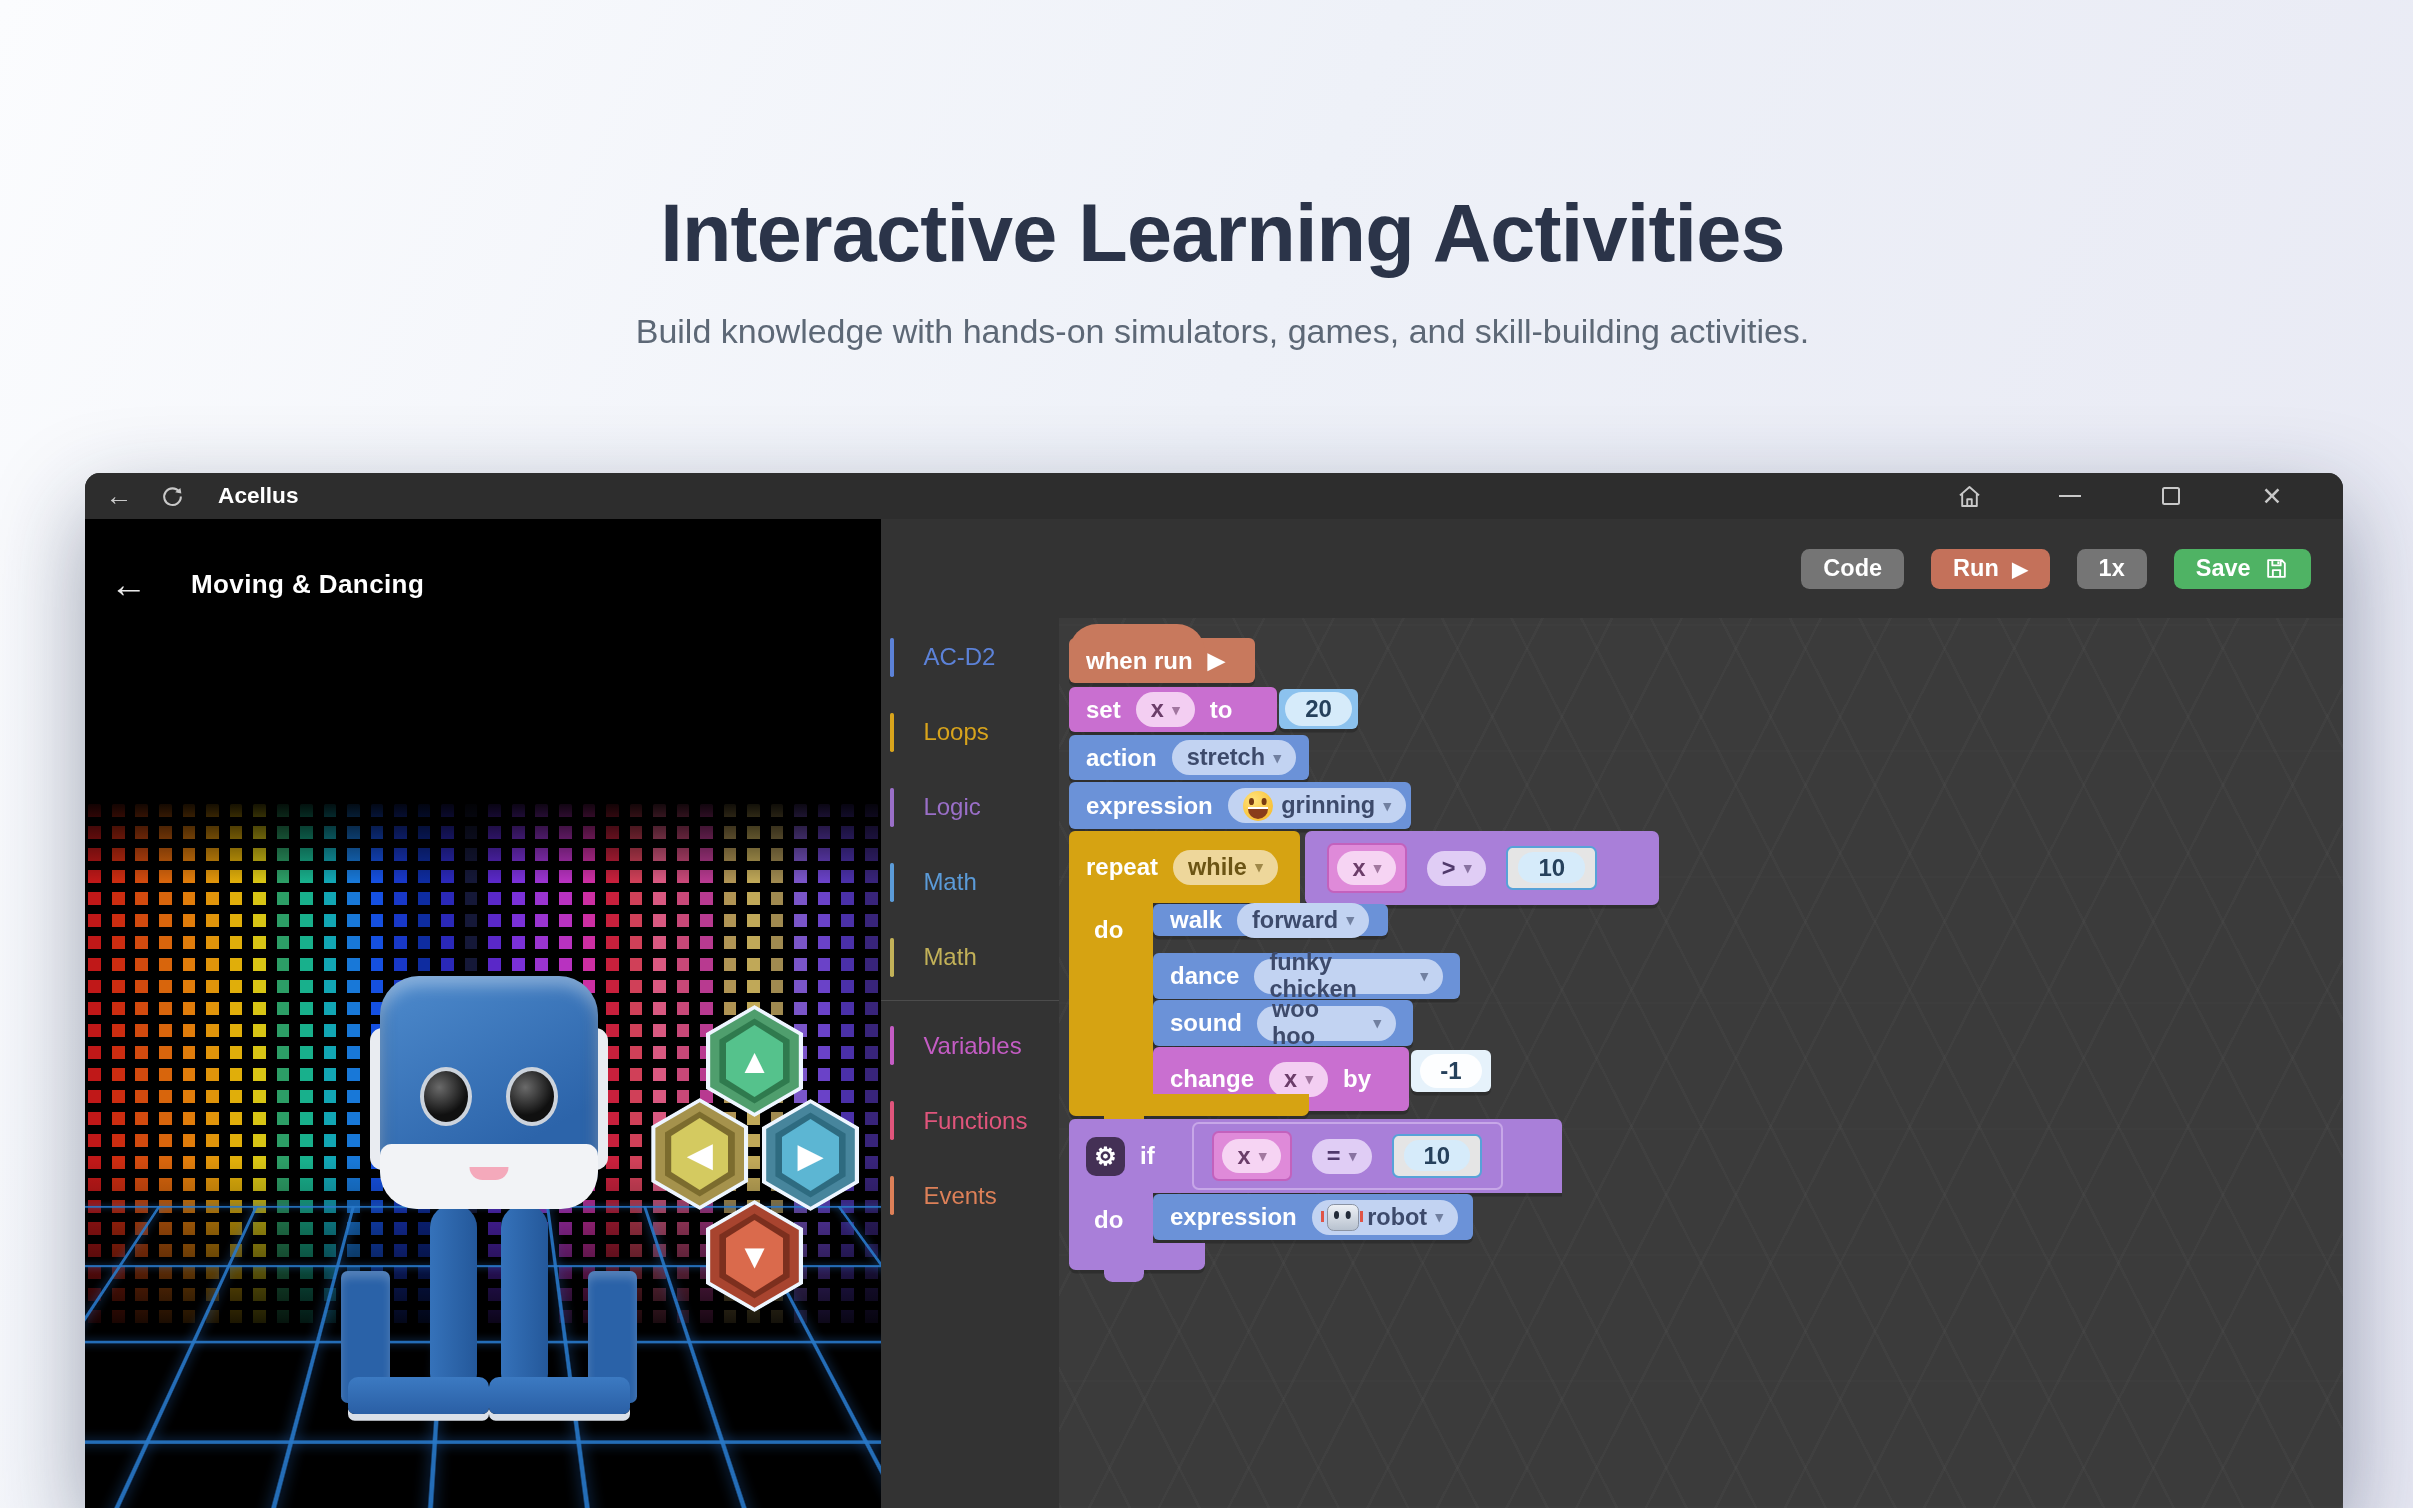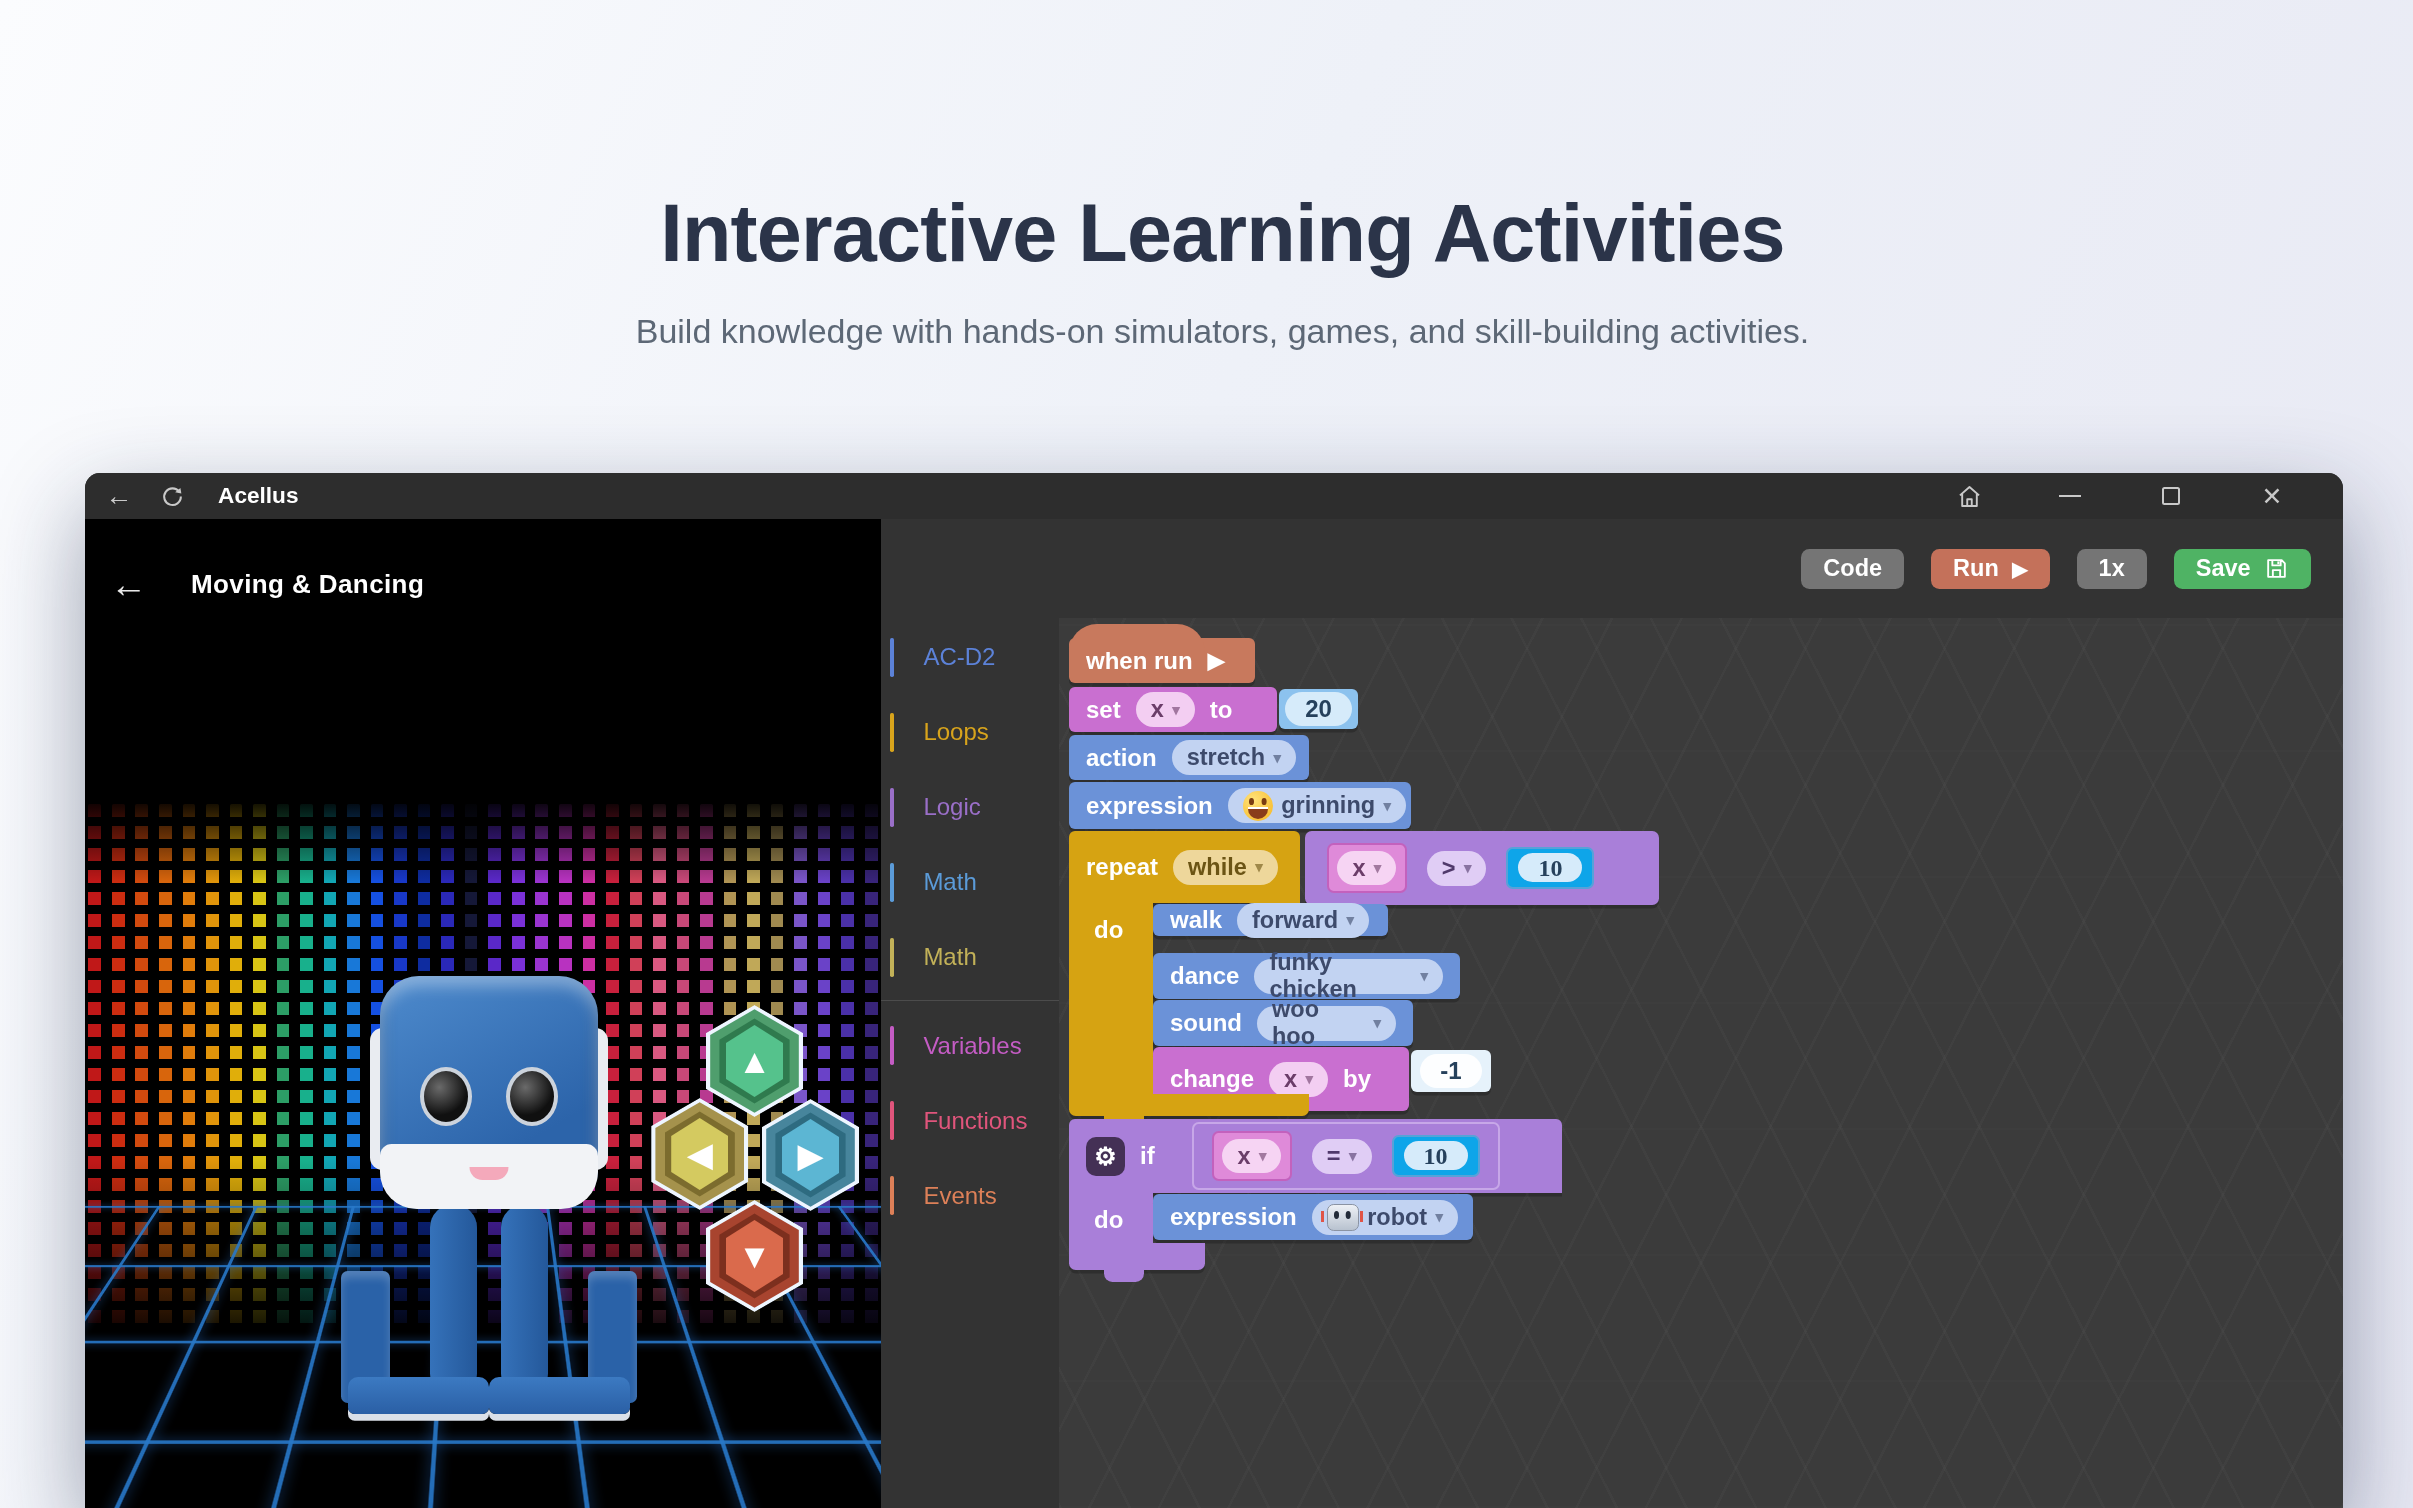--- a/index.html
+++ b/index.html
@@ -139,21 +139,21 @@
 
   .hatblk::before { content:""; position:absolute; top:-14.2px; left:0; width:136px; height:28.5px;
     background:#c8795d; border-radius:84px 84px 0 0; }
 
   .cond { position:absolute; background:#a97fd9; border-radius:6.7px; display:flex; align-items:center;
           gap:20px; padding:0 22px; box-shadow:0 3.4px 0 rgba(0,0,0,.22); }
   .cond-nest { position:relative; background:#a97fd9; border:2.5px solid #c7a7e8; border-radius:6.7px;
                display:flex; align-items:center; gap:20px; padding:6.7px 18.4px; box-shadow:none; }
   .varblk { background:#df8ad9; border:2.5px solid #c361bd; border-radius:6.7px; padding:5.9px 8.4px; }
   .varblk .pill-pink { background:#f6d4f3; height:34px; }
-  .numblk { background:#0ea5e9; border:2.5px solid #57a2d8; border-radius:6.7px; padding:5.9px 10px;font-family:Liberation Serif, serif; }
+  .numblk { background:#e5e5e5; border:2.5px solid #57a2d8; border-radius:6.7px; padding:5.9px 10px; }
   .numblk .field { background:#d6ebfa; color:#26415c; font-size:24px; font-weight:700;
                    border-radius:15px; padding:1.7px 20px; }
 
   .spine { position:absolute; color:#fff; font-size:24px; font-weight:600; padding:13.4px 0 0 25px; }
   .footblk { position:absolute; border-radius:0 0 6.7px 6.7px; box-shadow:0 3.4px 0 rgba(0,0,0,.22); }
   .footblk::after { content:""; position:absolute; left:35px; bottom:-11.7px; width:40px; height:13.4px;
     background:inherit; border-radius:0 0 8.4px 8.4px; }
 
   .gear-chip { width:39px; height:39px; background:#443055; border-radius:10px; display:flex;
                align-items:center; justify-content:center; color:#fff; font-size:25px; flex:none; }

